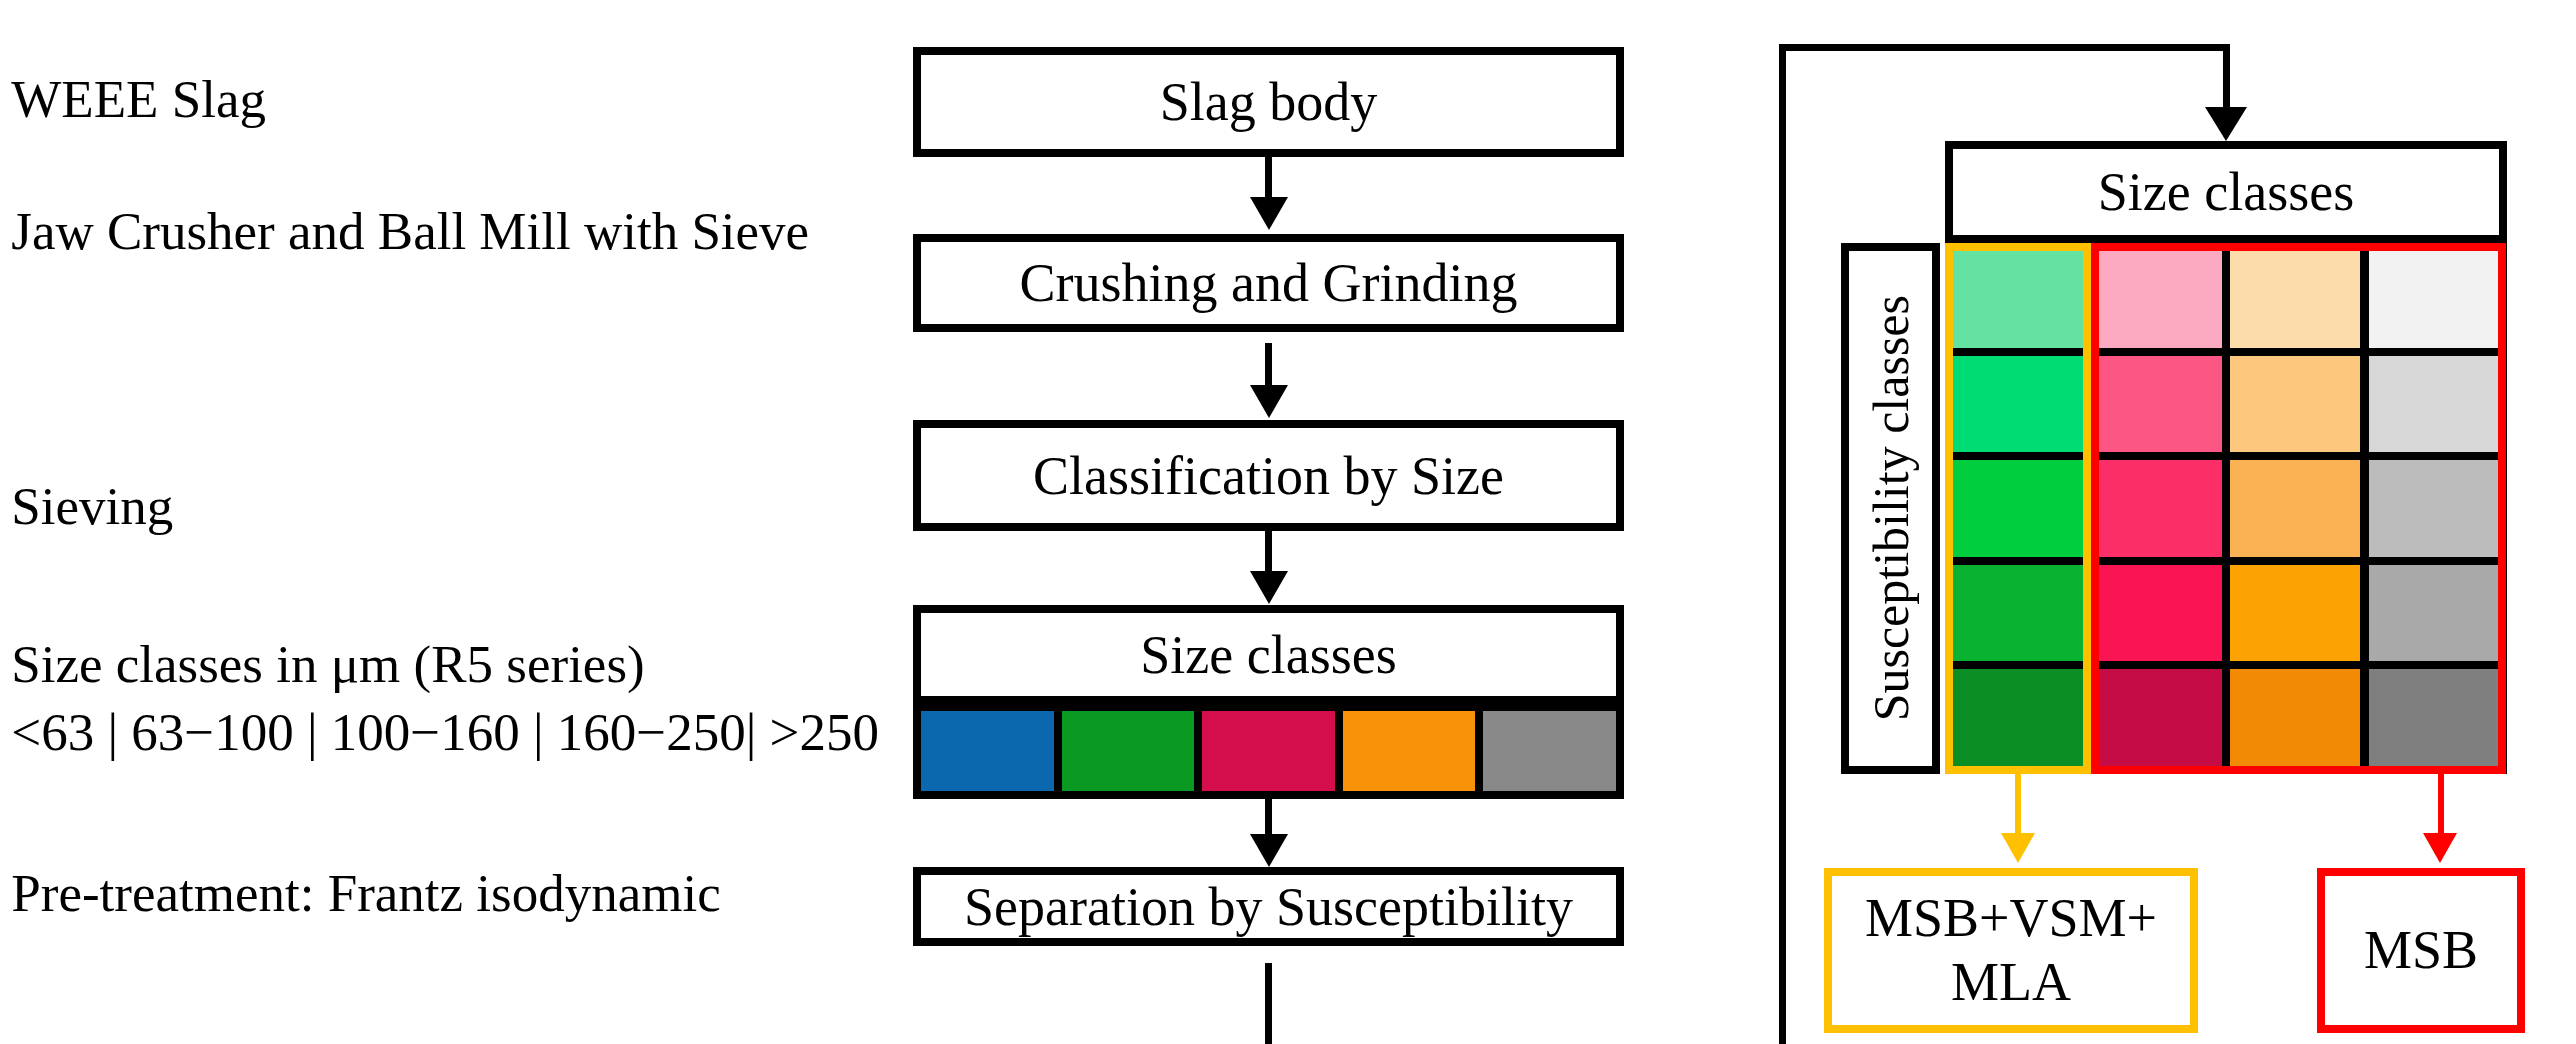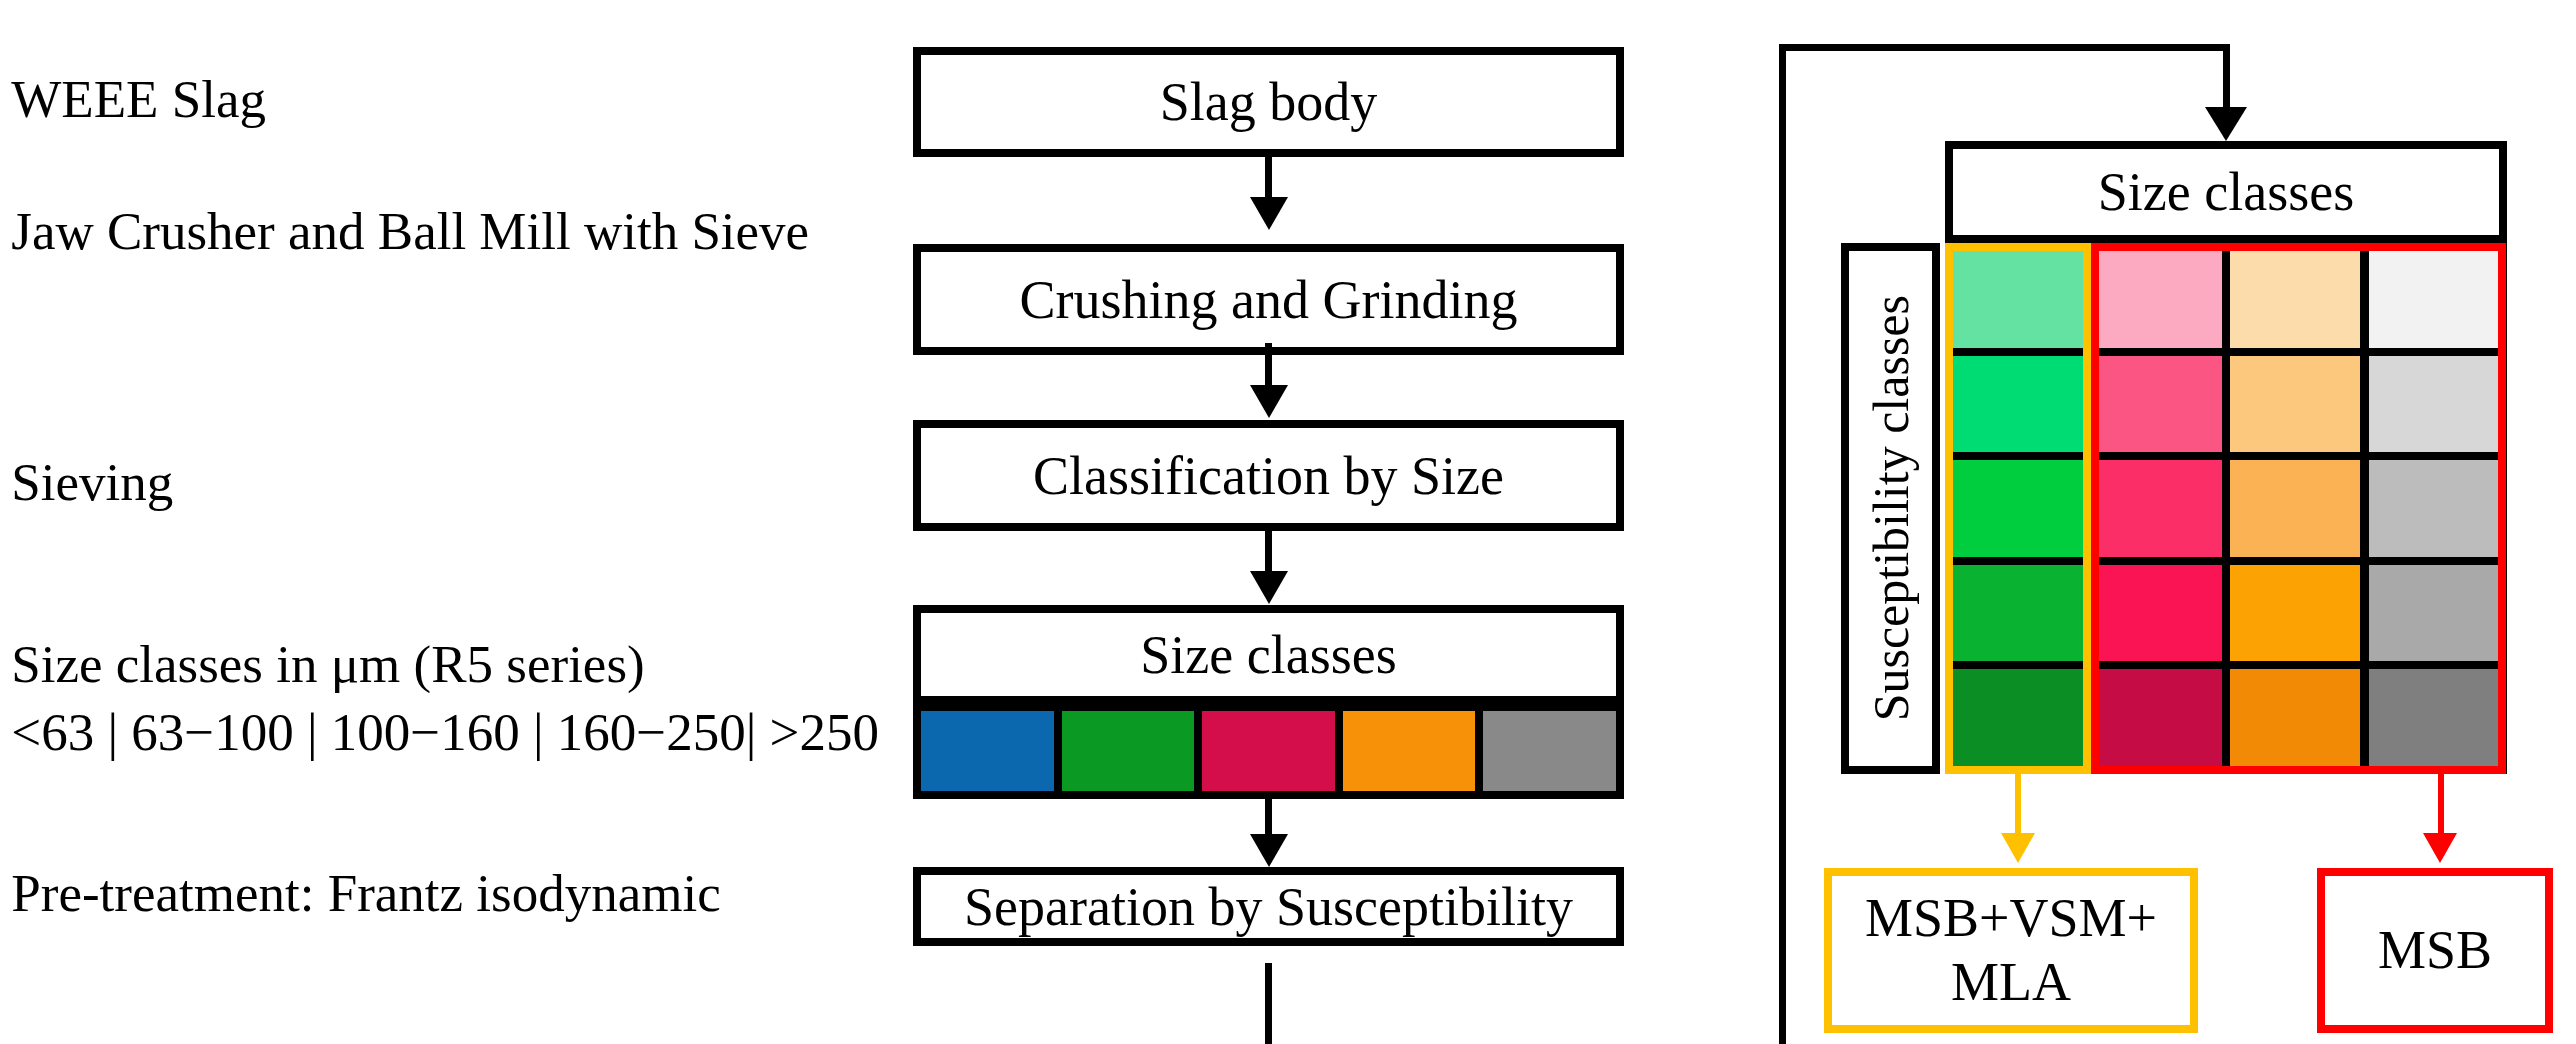--- a/index.html
+++ b/index.html
@@ -131,39 +131,39 @@
 <body>
 
 <div id="canvas">
 
   <div class="side-label" style="top:38px">
     <div>WEEE Slag</div>
   </div>
   <div class="side-label" style="top:170px">
     <div>Jaw Crusher and Ball Mill with Sieve</div>
   </div>
-  <div class="side-label" style="top:421px">
+  <div class="side-label" style="top:445px">
     <div>Sieving</div>
   </div>
   <div class="side-label" style="top:603px">
     <div>Size classes in μm (R5 series)</div>
     <div>&lt;63 | 63−100 | 100−160 | 160−250| &gt;250</div>
   </div>
   <div class="side-label" style="top:832px">
     <div>Pre-treatment: Frantz isodynamic</div>
   </div>
 
   <div class="flow-box" style="top:19px;height:110px">
     <span>Slag body</span>
   </div>
 
   <div class="shaft" style="left:1265px;top:128px;width:7px;height:44px"></div>
   <div class="tri-down" style="left:1250px;top:169px"></div>
 
-  <div class="flow-box" style="top:216px;height:111px">
+  <div class="flow-box" style="top:206px;height:98px">
     <span>Crushing and Grinding</span>
   </div>
 
   <div class="shaft" style="left:1265px;top:315px;width:7px;height:44px"></div>
   <div class="tri-down" style="left:1250px;top:357px"></div>
 
   <div class="flow-box" style="top:392px;height:111px">
     <span>Classification by Size</span>
   </div>
 
@@ -238,18 +238,18 @@
   <div class="shaft" style="left: 2438px; top: 746px; width: 6.3px; height: 60px; color: rgb(255, 0, 0);"></div>
   <div class="tri-down small" style="left: 2423px; top: 805px; color: rgb(255, 0, 0);"></div>
 
   <div class="out-box" style="left: 1824px; top: 840px; width: 374px; height: 165px; color: rgb(255, 192, 0);">
     <div class="lbl">
       <div>MSB+VSM+</div>
       <div>MLA</div>
     </div>
   </div>
 
-  <div class="out-box" style="left: 2317px; top: 840px; width: 236px; height: 165px; color: rgb(255, 0, 0);">
+  <div class="out-box" style="left: 2317px; top: 840px; width: 208px; height: 165px; color: rgb(255, 0, 0);">
     <div class="lbl">MSB</div>
   </div>
 
 </div>
 
 
 </body></html>

